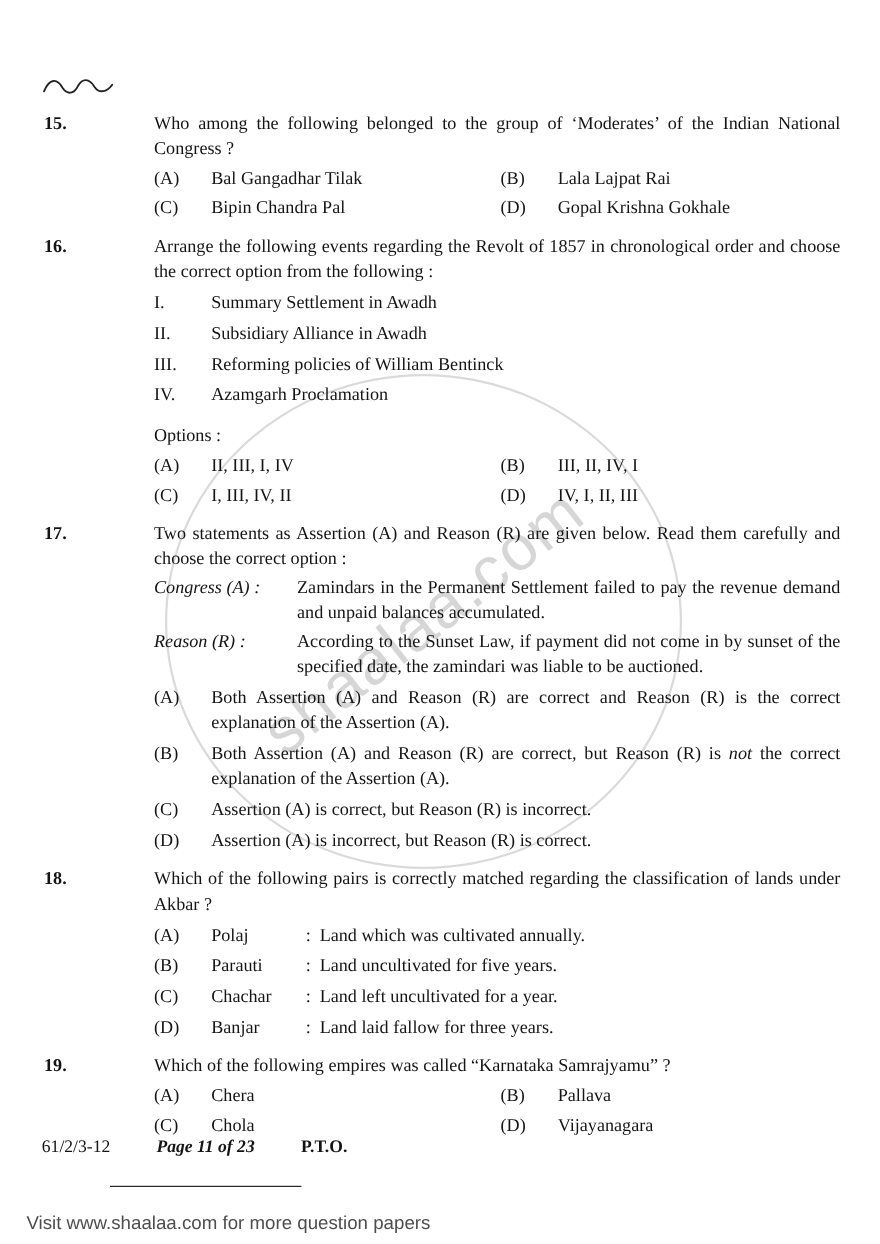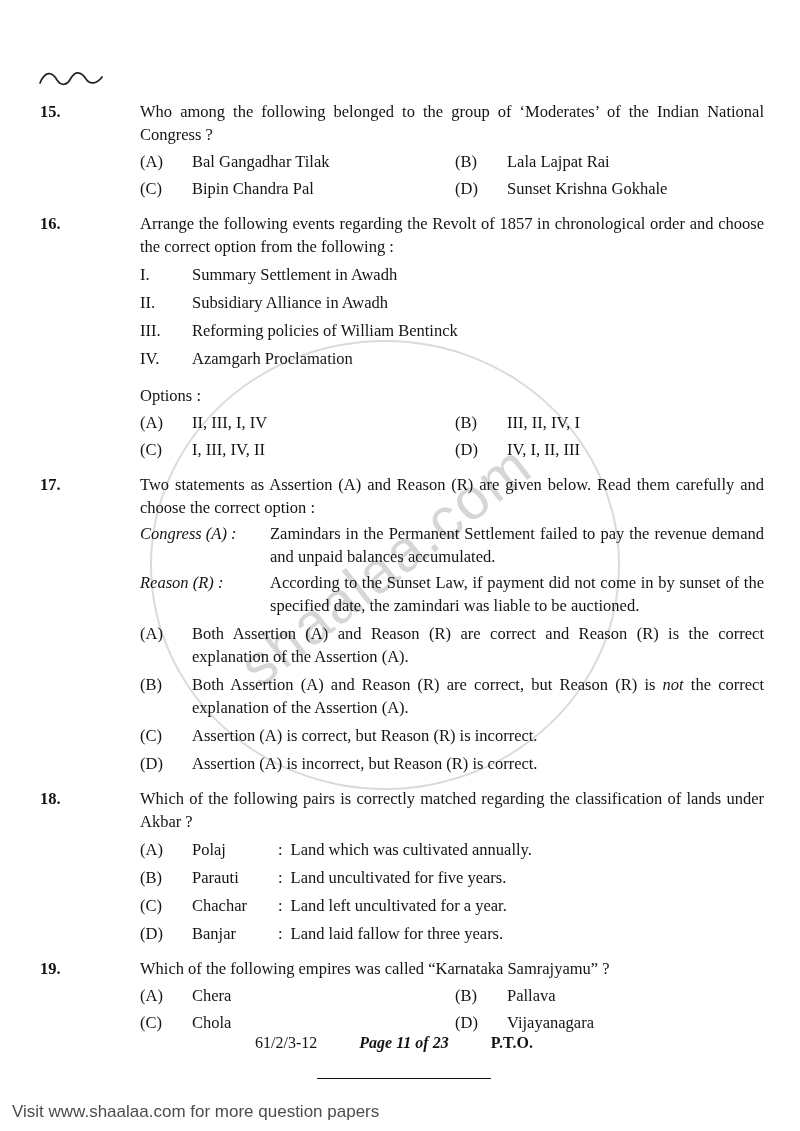--- a/index.html
+++ b/index.html
@@ -49,32 +49,32 @@
   .bold-italic { font-weight:normal; font-style:italic; }
 
   .pair { display:flex; margin-top:5px; }
   .pair-label { width:52px; flex-shrink:0; }
   .pair-term { width:86px; flex-shrink:0; }
   .pair-colon { margin-right:8px; }
 
   
   .footer {
     position:absolute; left:38px; right:50px; bottom:52px; z-index:1;
-    display:flex; justify-content:center; align-items:flex-start;
+    display:flex; justify-content:flex-start; align-items:flex-start;
     font-size:16px;
   }
   .footer-center {
     font-weight:bold; font-style:italic;
     padding:0 42px 24px 42px;
     border-bottom:1.6px solid #111;
   }
   .footer-right { font-weight:bold; }
 
   .bottom-note {
-    position:absolute; left:12px; bottom:8px; z-index:1;
+    position:absolute; left:24px; bottom:8px; z-index:1;
     font-family:"Liberation Sans", sans-serif;
     font-size:17px; color:#4d4d4d;
   }
 </style>
 </head>
 <body>
 
 <div class="page">
 
   <div class="watermark">
@@ -102,21 +102,21 @@
             <span class="opt-text">Lala Lajpat Rai</span>
           </span>
         </div>
         <div class="opt-row">
           <span class="opt">
             <span class="opt-label">(C)</span>
             <span class="opt-text">Bipin Chandra Pal</span>
           </span>
           <span class="opt">
             <span class="opt-label">(D)</span>
-            <span class="opt-text">Sunset Krishna Gokhale</span>
+            <span class="opt-text">Gopal Krishna Gokhale</span>
           </span>
         </div>
       </div>
     </div>
 
     <div class="question">
       <span class="q-num">16.</span>
       <div class="q-body">
         <p class="stem">Arrange the following events regarding the Revolt of 1857 in chronological order and choose the correct option from the following :</p>
         <div class="list-item">

